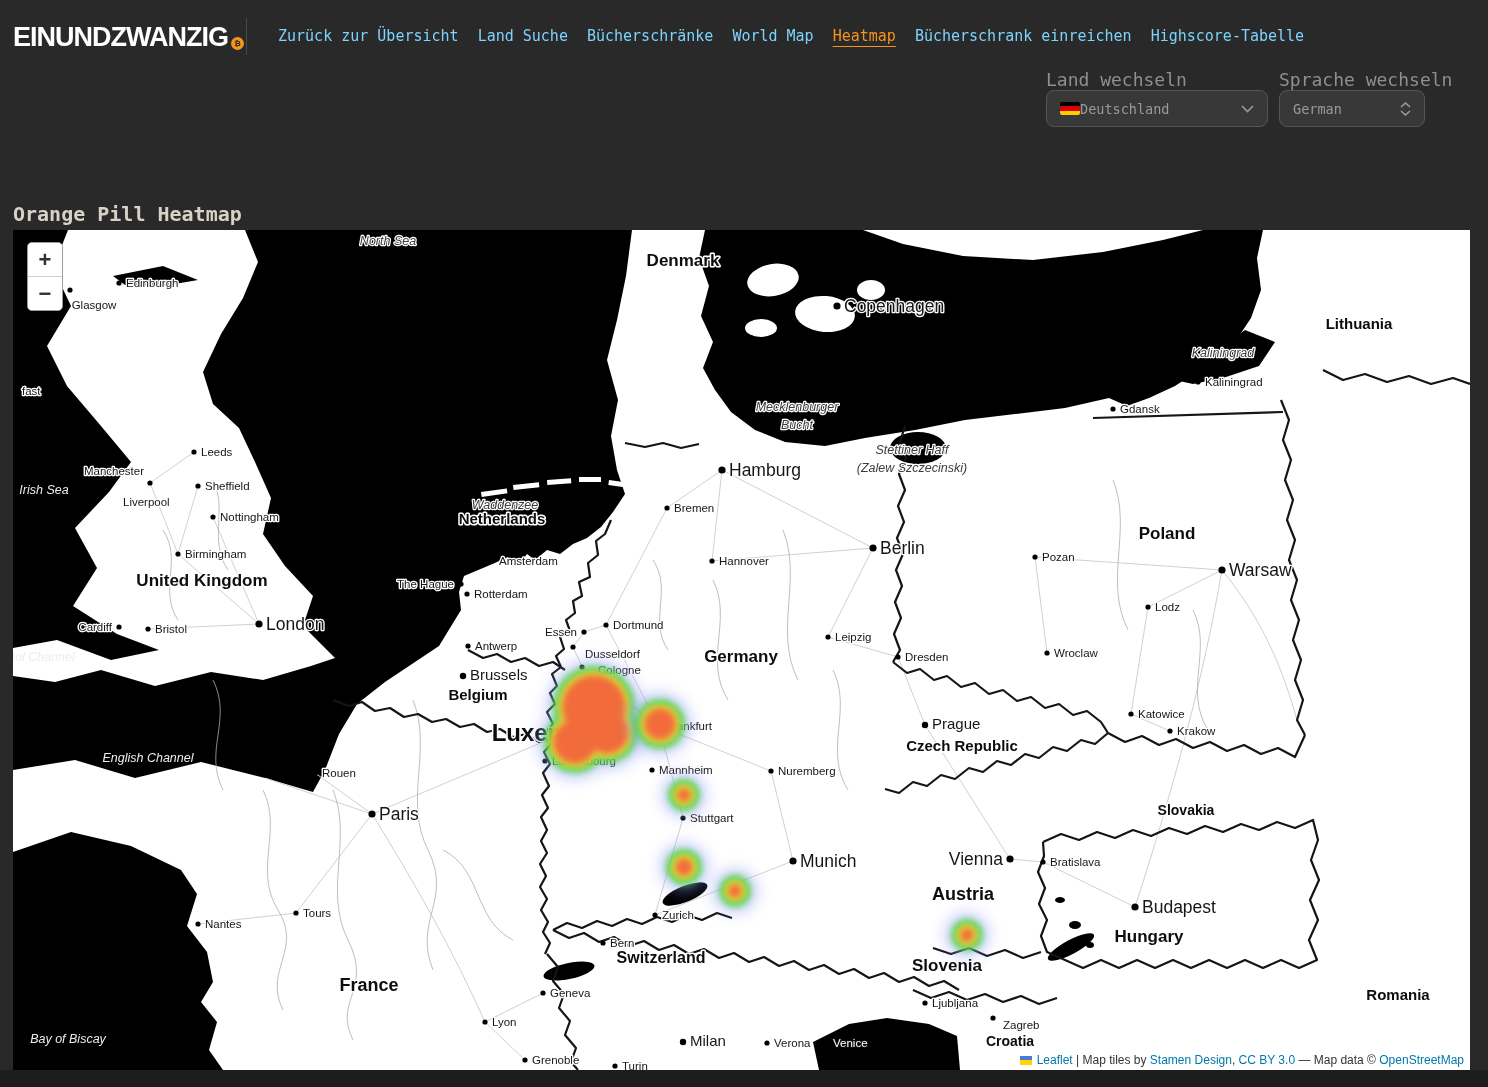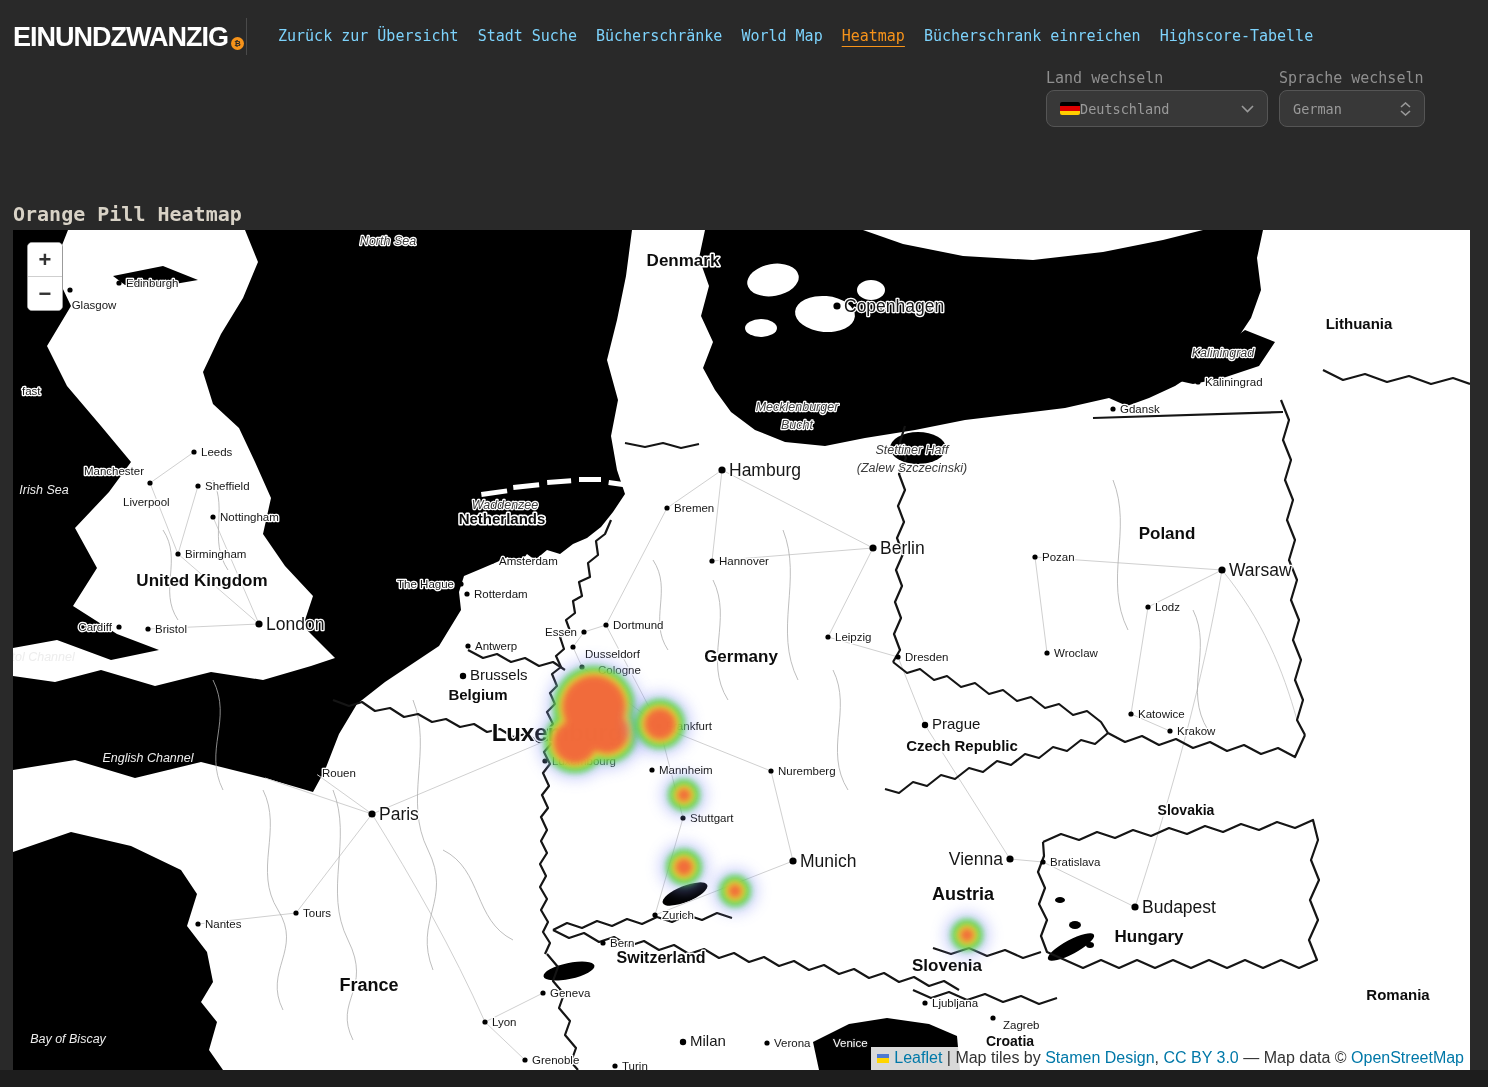--- a/index.html
+++ b/index.html
@@ -12,21 +12,21 @@
   .logo{position:absolute;left:13px;top:22px;display:flex;align-items:flex-end;
     font-family:"Liberation Sans",sans-serif;font-weight:bold;font-size:27px;
     color:#ffffff;letter-spacing:-1px;justify-content:space-between;}
   .logo-dot{width:13px;height:13px;border-radius:50%;background:#f7931a;
     margin-left:3px;margin-bottom:3px;display:flex;align-items:center;justify-content:center;
     font-size:8px;color:#262626;font-weight:bold;letter-spacing:0;}
   .logo-divider{position:absolute;left:246px;top:18px;width:1px;height:37px;background:#4a4a4a;}
   #nav{position:absolute;left:278px;top:27px;display:flex;gap:19px;font-size:15px;white-space:nowrap;}
   .nav-link{color:#7dd3fc;text-decoration:none;}
   .nav-link.active{color:#f7931a;text-decoration:underline;text-underline-offset:5px;}
-  .select-label{position:absolute;font-size:15px;color:#8f8f8f;top:69px;}
+  .select-label{position:absolute;font-size:18px;color:#8f8f8f;top:69px;}
   .select-box{position:absolute;top:90px;height:37px;box-sizing:border-box;
     background:#383838;border:1px solid #555;border-radius:8px;
     display:flex;align-items:center;padding:0 13px;gap:0;
     color:#9a9a9a;font-size:13.5px;cursor:pointer;}
   .flag-de{width:20px;height:13px;border-radius:2px;overflow:hidden;display:inline-block;flex:0 0 auto;}
   .flag-de div{height:33.4%;}
   .fd1{background:#000000;} .fd2{background:#dd0000;} .fd3{background:#ffce00;}
   .grow{flex:1 1 auto;}
   .chev{flex:0 0 auto;display:flex;flex-direction:column;align-items:center;line-height:0;color:#9a9a9a;}
   
@@ -35,21 +35,21 @@
   #map{position:absolute;left:13px;top:230px;width:1457px;height:840px;background:#ffffff;}
   #map svg{position:absolute;left:0;top:0;}
   .zoom-ctl{position:absolute;left:14px;top:12px;width:34px;background:#fff;
     border:1px solid #9b9b9b;border-radius:5px;overflow:hidden;z-index:5;}
   .zoom-btn{width:34px;height:33px;display:flex;align-items:center;justify-content:center;
     font-family:"Liberation Sans",sans-serif;font-size:22px;font-weight:bold;color:#333;
     background:#fff;cursor:pointer;user-select:none;}
   .zoom-btn + .zoom-btn{border-top:1px solid #cfcfcf;}
   .attribution{position:absolute;right:0;bottom:0;z-index:5;
     background:rgba(255,255,255,0.85);padding:2px 6px 3px 6px;
-    font-family:"Liberation Sans",sans-serif;font-size:16px;color:#333;
+    font-family:"Liberation Sans",sans-serif;font-size:12px;color:#333;
     display:flex;align-items:center;gap:2px;white-space:pre;margin-top:20px;}
   .attr-link{color:#0078a8;text-decoration:none;}
   .flag-ua{width:12px;height:9px;display:inline-block;margin-right:3px;flex:0 0 auto;}
   .flag-ua .t{height:50%;background:#4e7ad1;} .flag-ua .b{height:50%;background:#ffd500;}
   
   text{font-family:"Liberation Sans","DejaVu Sans",sans-serif;}
   .city{fill:#161616;paint-order:stroke;stroke:#ffffff;stroke-width:2.6px;stroke-linejoin:round;}
   .city-s{font-size:11.5px;}
   .city-m{font-size:15px;}
   .city-l{font-size:17.5px;}
@@ -65,21 +65,21 @@
 </head>
 <body>
 
 <div class="logo">
   <span>EINUNDZWANZIG</span>
   <span class="logo-dot">₿</span>
 </div>
 <div class="logo-divider"></div>
 <nav id="nav">
     <a href="#" class="nav-link">Zurück zur Übersicht</a>
-    <a href="#" class="nav-link">Stadt Suche</a>
+    <a href="#" class="nav-link">Land Suche</a>
     <a href="#" class="nav-link">Bücherschränke</a>
     <a href="#" class="nav-link">World Map</a>
     <a href="#" class="nav-link active">Heatmap</a>
     <a href="#" class="nav-link">Bücherschrank einreichen</a>
     <a href="#" class="nav-link">Highscore-Tabelle</a>
   </nav>
 
 <div class="select-label" style="left:1046px;">Land wechseln</div>
 <div class="select-box" style="left:1046px;width:222px;">
   <span class="flag-de">

